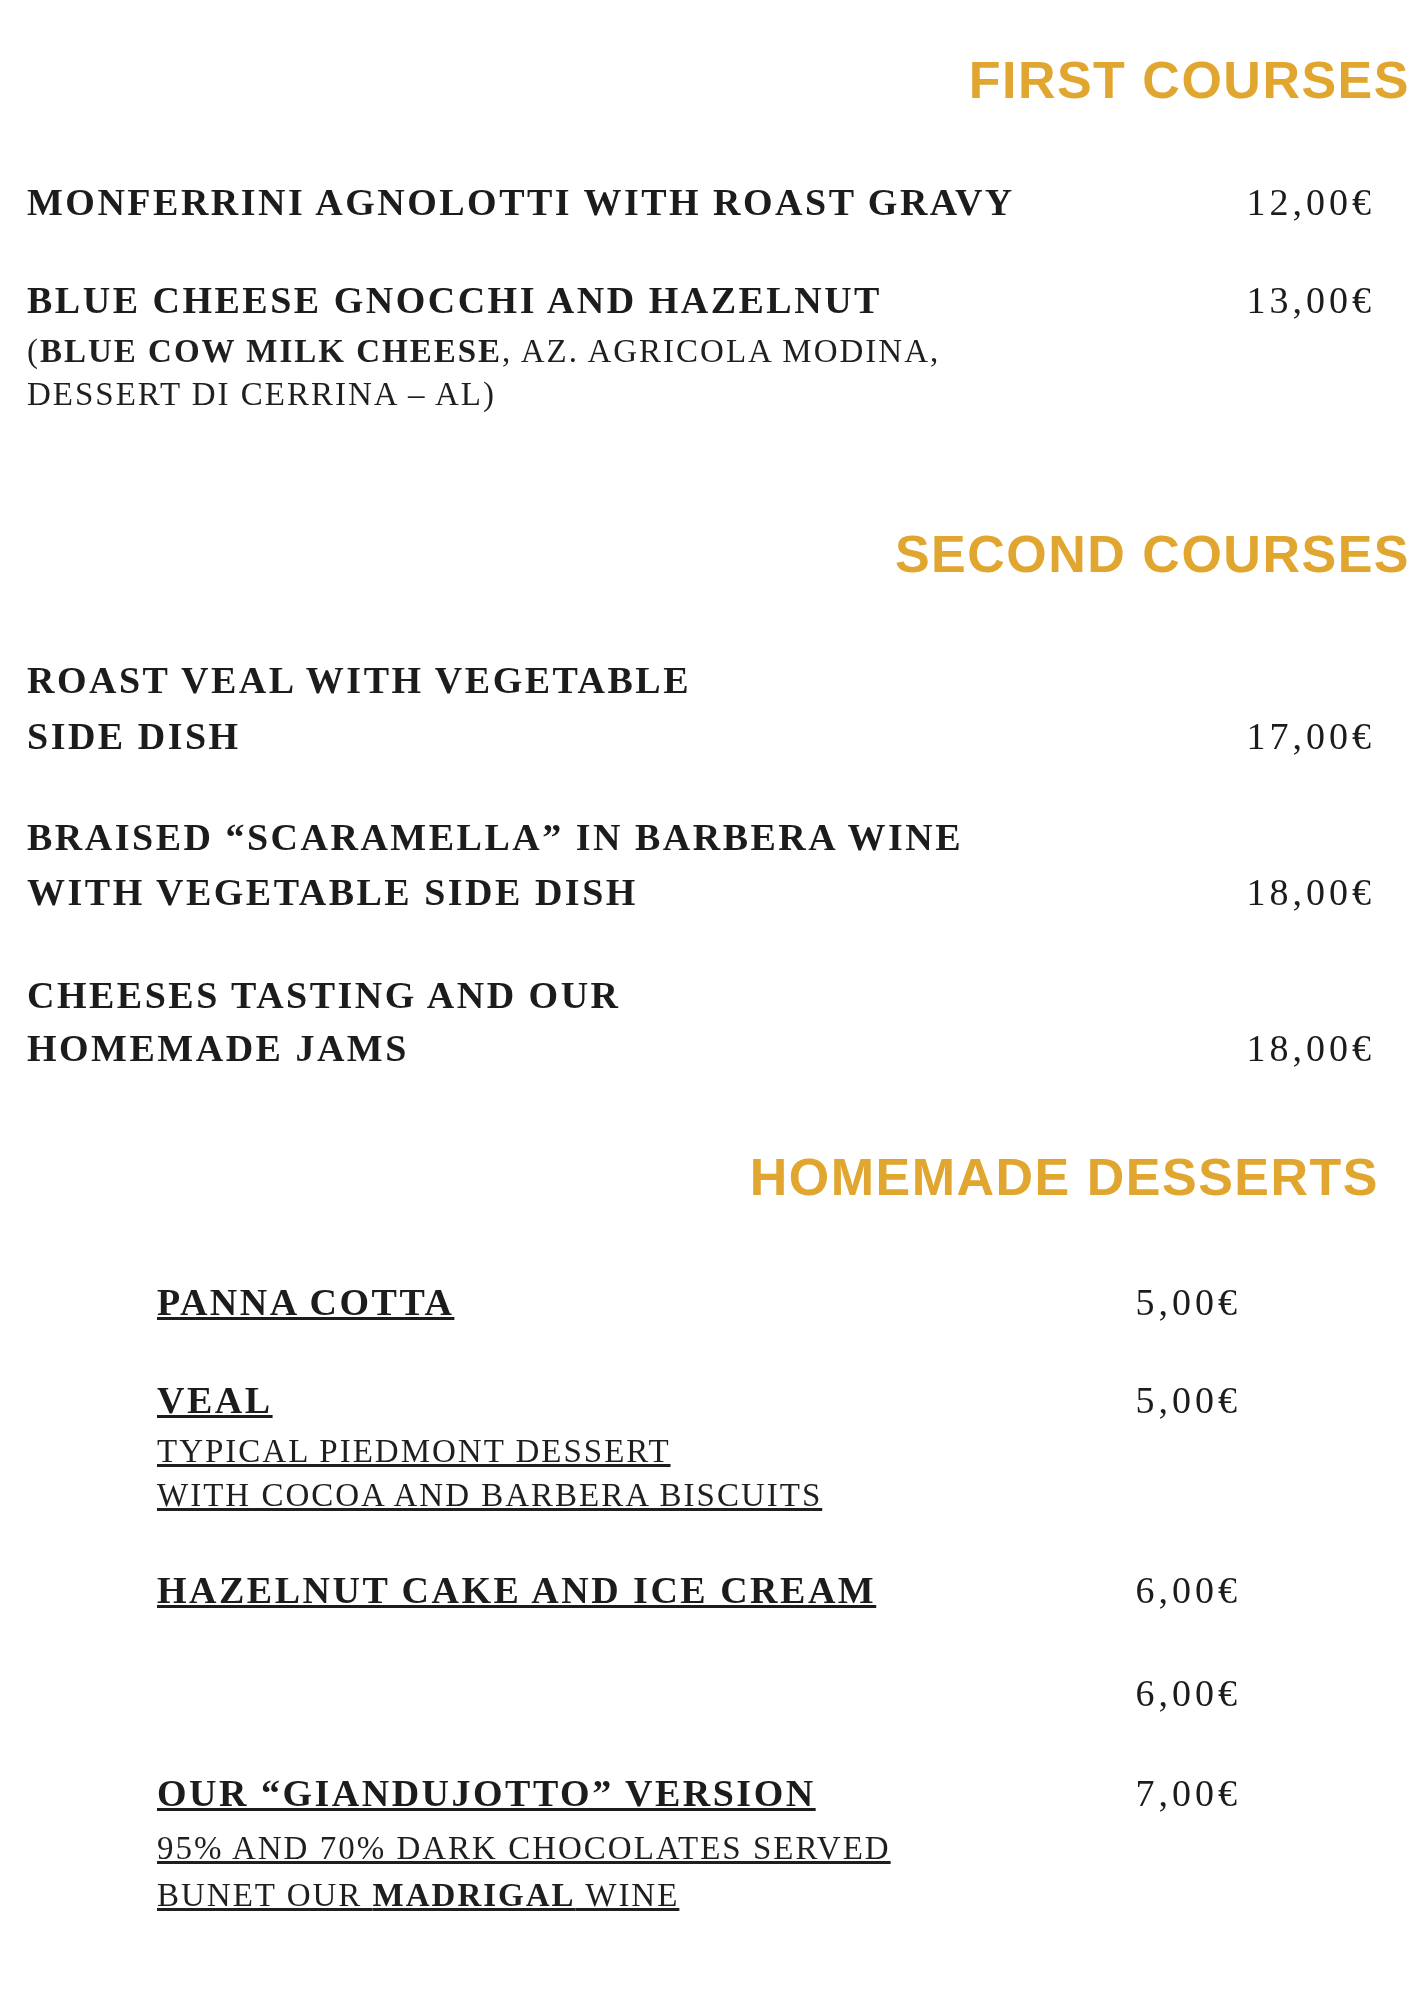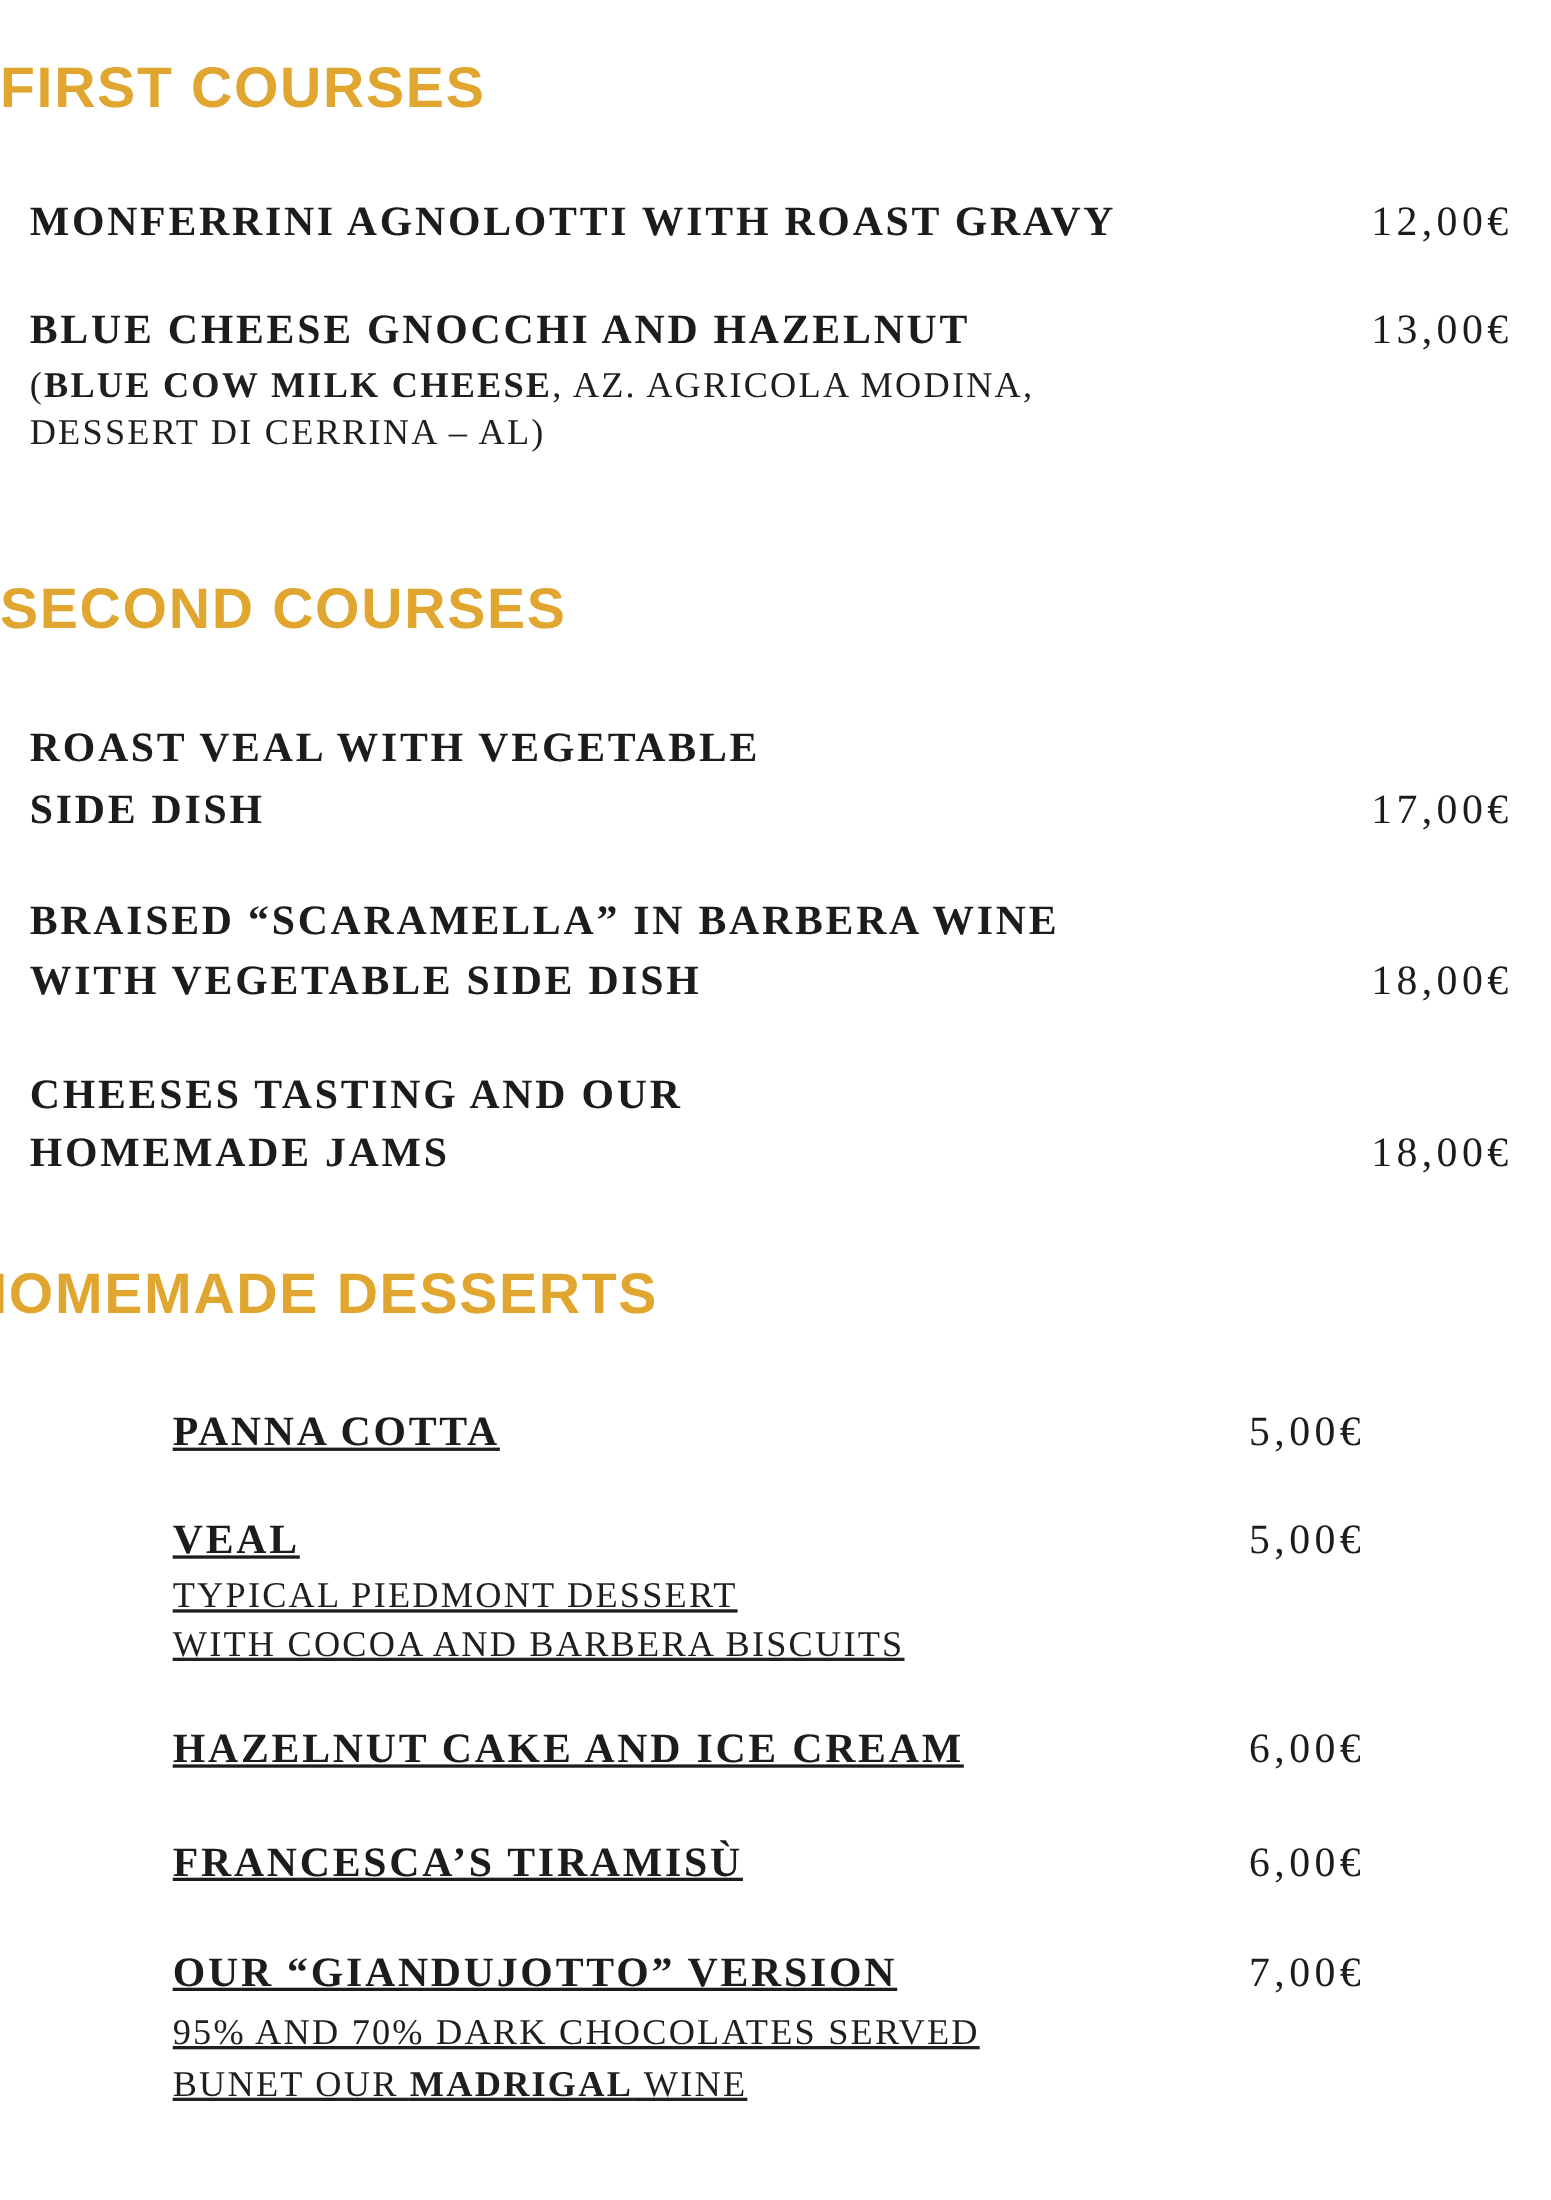--- a/index.html
+++ b/index.html
@@ -7,21 +7,21 @@
     position:relative;
     width:1410px;
     height:2000px;
     background:#ffffff;
     overflow:hidden;
   }
   .heading {
     position:absolute;
     left:0;
     width:100%;
-    text-align:left;
+    text-align:right;
     font-family:"Liberation Sans", sans-serif;
     font-weight:700;
     font-size:52px;
     line-height:1;
     letter-spacing:1.5px;
     color:#E0A62F;
     white-space:nowrap;
   }
   .heading-shift { transform:translateX(-31px); }
   .name {
@@ -95,21 +95,20 @@
   <div class="price price-dessert" style="top:1283px">5,00€</div>
 
   <div class="name left-dessert" style="top:1381px">VEAL</div>
   <div class="price price-dessert" style="top:1381px">5,00€</div>
   <div class="desc left-dessert" style="top:1435px">TYPICAL PIEDMONT DESSERT</div>
   <div class="desc left-dessert" style="top:1479px">WITH COCOA AND BARBERA BISCUITS</div>
 
   <div class="name left-dessert" style="top:1571px">HAZELNUT CAKE AND ICE CREAM</div>
   <div class="price price-dessert" style="top:1571px">6,00€</div>
 
-  <div class="name left-dessert" style="top:1674px">FRANCESCA’S TIRAMISÙ</div>
   <div class="price price-dessert" style="top:1674px">6,00€</div>
 
   <div class="name left-dessert" style="top:1774px">OUR “GIANDUJOTTO” VERSION</div>
   <div class="price price-dessert" style="top:1774px">7,00€</div>
   <div class="desc left-dessert" style="top:1832px">95% AND 70% DARK CHOCOLATES SERVED</div>
   <div class="desc left-dessert" style="top:1879px"><span>BUNET OUR </span><span class="bold">MADRIGAL</span><span> WINE</span></div>
 
 </div>
 
 </body></html>

